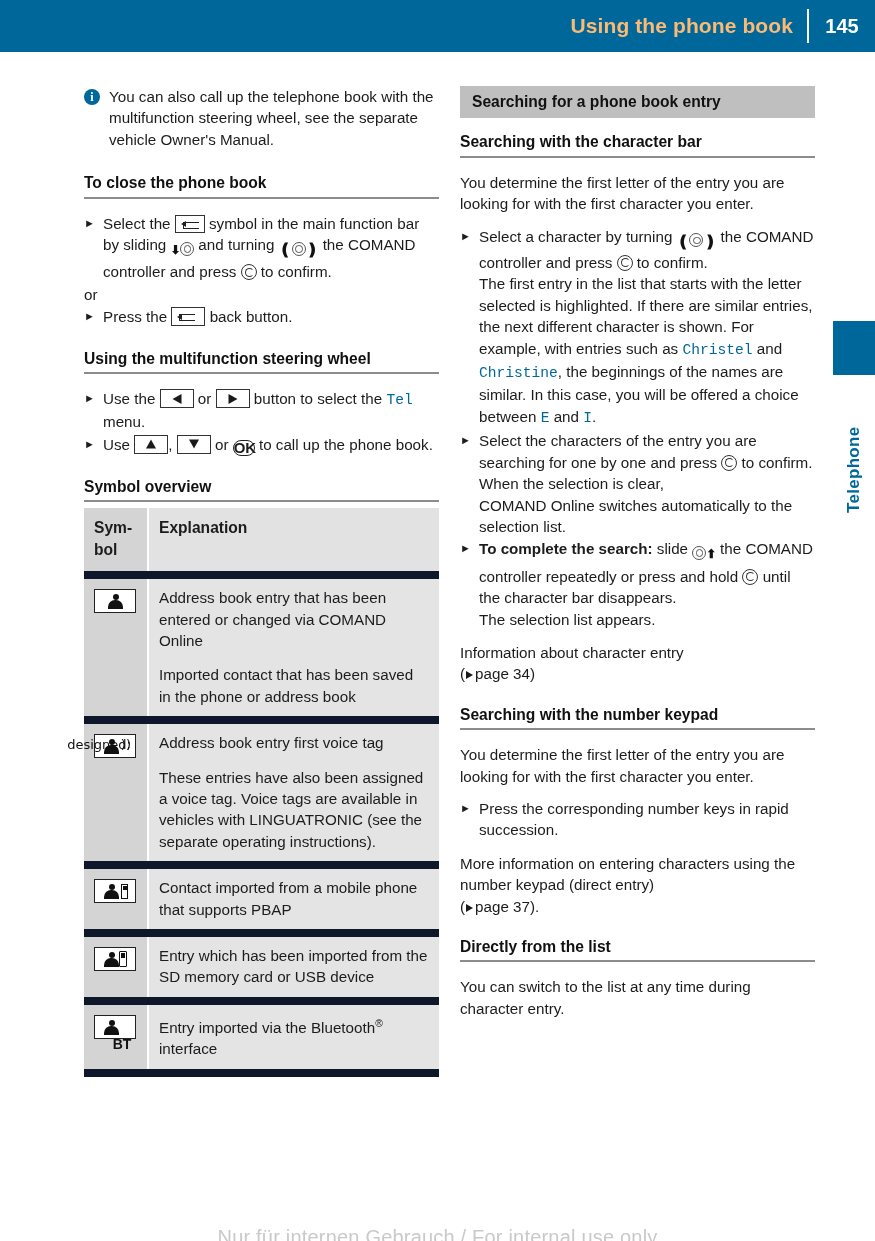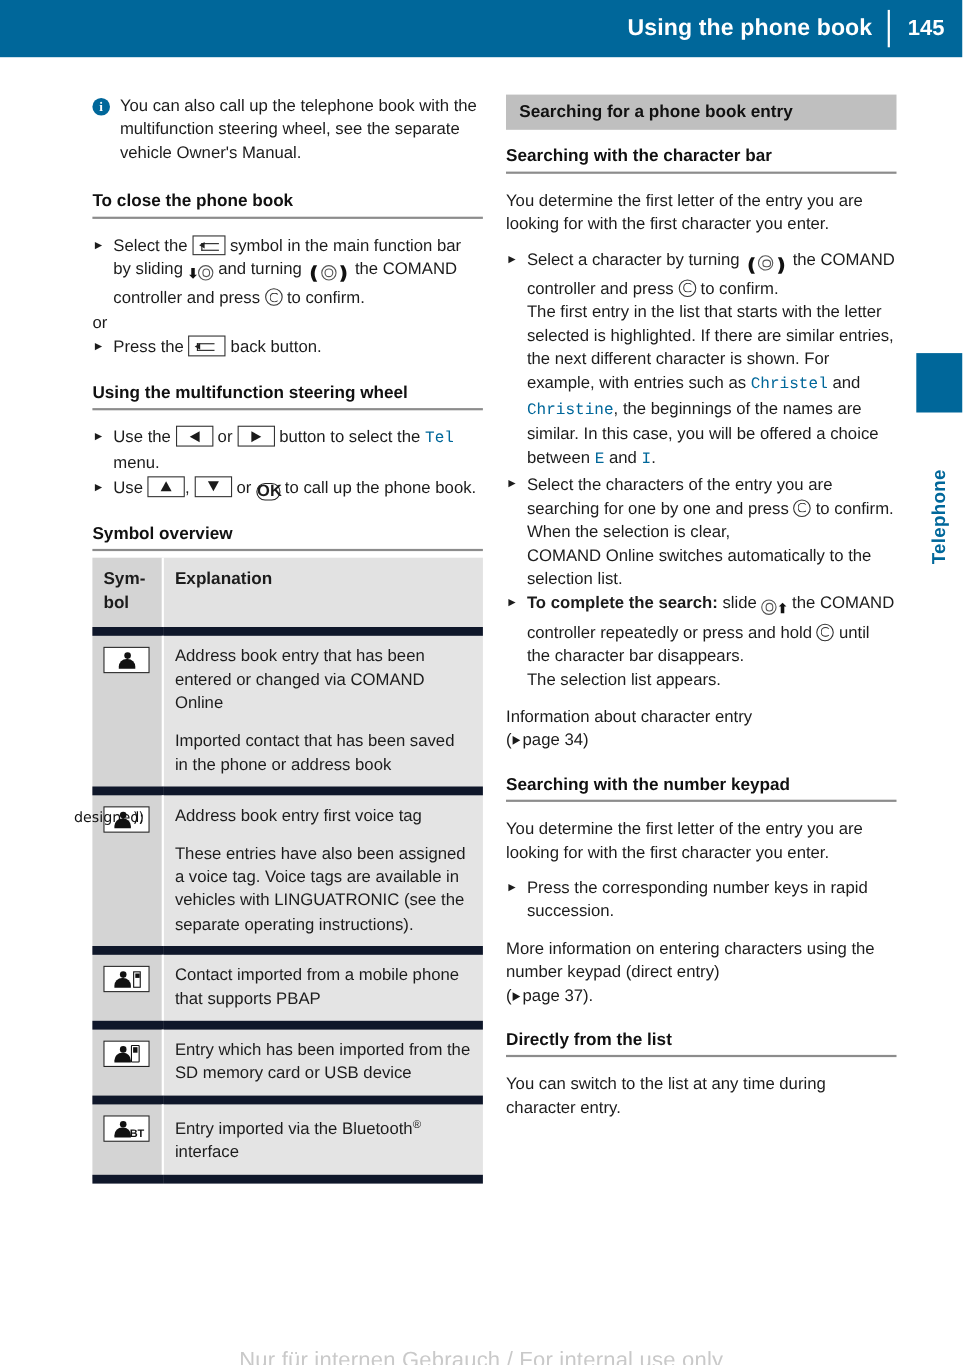--- a/index.html
+++ b/index.html
@@ -21,21 +21,21 @@
     top: 0; left: 0;
     width: 875px; height: 52px;
     background: #00679a;
     display: flex;
     align-items: center;
     justify-content: flex-end;
   }
   .header-title {
     font-size: 21px;
     font-weight: bold;
-    color: #ffffff;
+    color: #fdba74;
     letter-spacing: 0.1px;
     padding-right: 14px;
   }
   .header-sep {
     width: 2px;
     height: 34px;
     background: #ffffff;
   }
   .header-pagenum {
     font-size: 20px;
@@ -352,22 +352,22 @@
   }
   .mini-card::after {
     content:"";
     position:absolute;
     left:1px; top:1px;
     width:4px; height:5px;
     background:#111;
   }
   .bt-txt {
     position: absolute;
-    right: 4px; top: 6px;
-    font-size: 10px;
+    right: 4px; top: 18px;
+    font-size: 14px;
     font-weight: bold;
     color: #111;
     letter-spacing: -0.2px;
   }
 
   
   .footer-wm {
     position: absolute;
     left: 0; top: 1198px;
     width: 875px;

